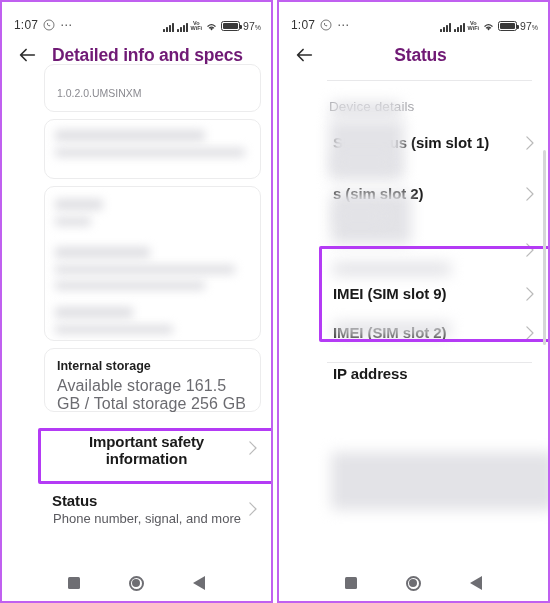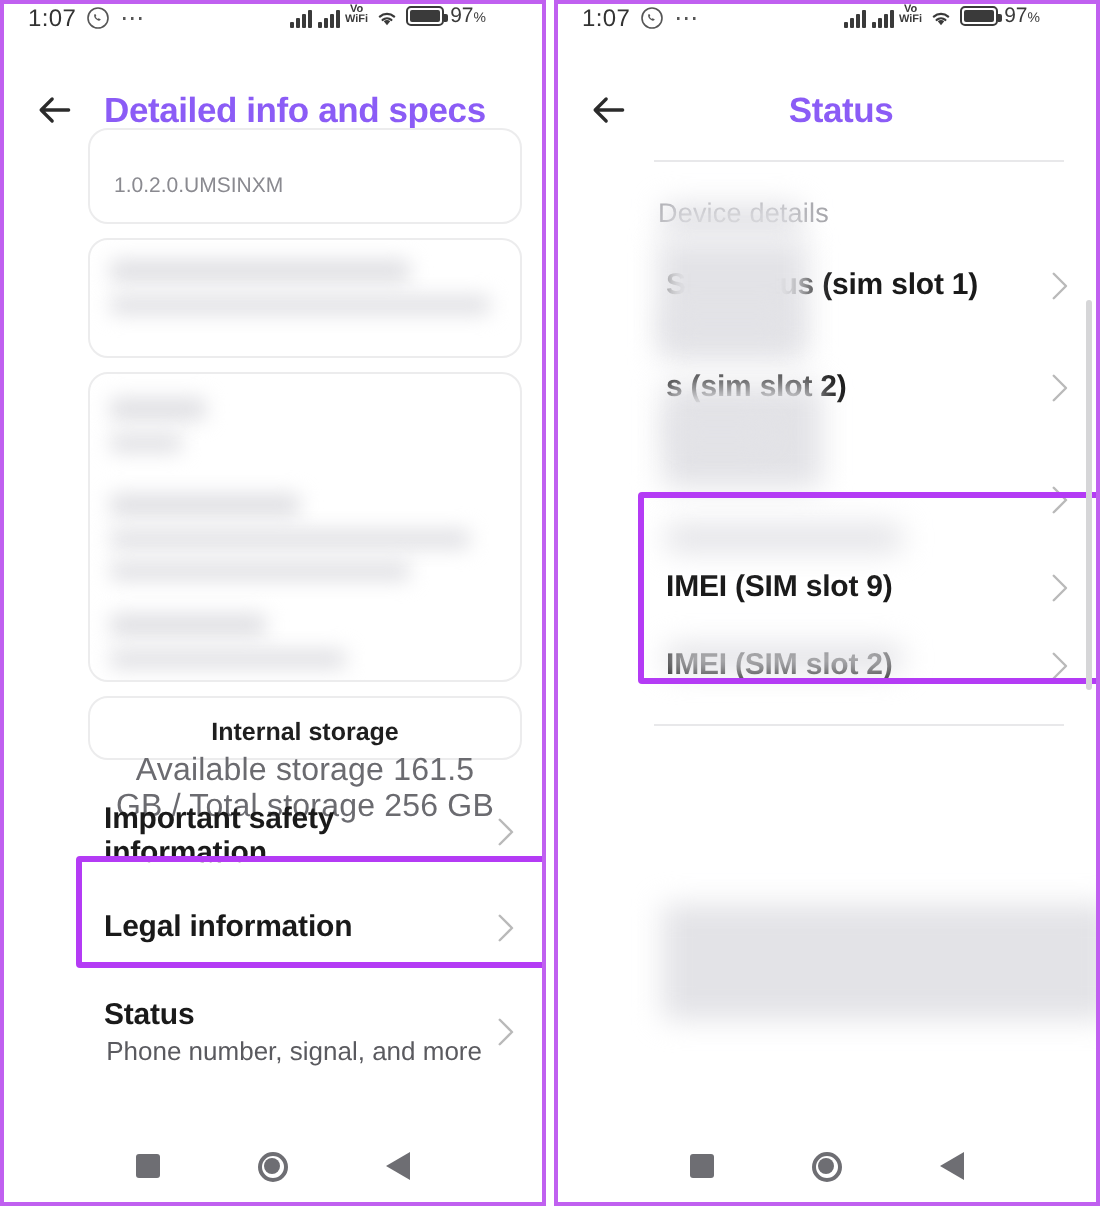--- a/index.html
+++ b/index.html
@@ -26,23 +26,23 @@
     height: 603px;
     background: #ffffff;
     border: 2px solid #c060f0;
     overflow: hidden;
   }
 
   
   .statusbar {
     height: 30px;
     display: flex;
-    align-items: flex-start;
+    align-items: flex-end;
     justify-content: space-between;
-    padding: 0 28px 0 12px;
+    padding: 0 10px 0 12px;
     font-size: 11.5px;
     color: #3a3a3a;
     gap: 20px;
   }
   .sb-left { display: flex; align-items: center; gap: 5px; }
   .sb-time { font-size: 12px; color: #333; letter-spacing: .2px; }
   .wa-icon { width: 12px; height: 12px; }
   .dots { font-size: 12px; color: #555; letter-spacing: .5px; line-height: 6px; }
   .sb-right { display: flex; align-items: center; gap: 3px; }
   .sig { display: flex; align-items: flex-end; gap: 1px; height: 11px; }
@@ -63,21 +63,21 @@
   .pct { font-size: 10.5px; color:#3a3a3a; }
   .pct sub { font-size: 7px; vertical-align: baseline; }
 
   
   .appbar {
     display: flex; align-items: center;
     height: 46px; padding: 0 14px;
   }
   .back-arrow { width: 22px; height: 22px; flex: 0 0 auto; cursor: pointer; }
   .appbar-title {
-    font-size: 17.5px; font-weight: bold; color: #8b5cf6;
+    font-size: 17.5px; font-weight: bold; color: #701a75;
     margin-left: 14px; letter-spacing: -.2px;
   }
   .appbar.centered .appbar-title { flex: 1; text-align: center; margin-left: -8px; }
 
   
   .content { position: relative; height: calc(603px - 30px - 46px); margin-left: 32px; }
 
   .hdivider { height:1px; background:#e8e8ea; margin: 2px 16px 0 16px; }
 
   .section-label {
@@ -202,38 +202,32 @@
       <div class="card" style="height:155px; position:relative; overflow:hidden;">
         <div class="blur" style="position:absolute;left:10px;top:12px;width:48px;height:11px;"></div>
         <div class="blur" style="position:absolute;left:10px;top:30px;width:36px;height:9px;"></div>
         <div class="blur" style="position:absolute;left:10px;top:60px;width:95px;height:11px;"></div>
         <div class="blur" style="position:absolute;left:10px;top:78px;width:180px;height:9px;"></div>
         <div class="blur" style="position:absolute;left:10px;top:94px;width:150px;height:9px;"></div>
         <div class="blur" style="position:absolute;left:10px;top:120px;width:78px;height:11px;"></div>
         <div class="blur" style="position:absolute;left:10px;top:138px;width:118px;height:9px;"></div>
       </div>
 
-      <div class="card" style="height:32px;text-align:center;">
+      <div class="card" style="height:64px;">
         <div class="card-title">Internal storage</div>
         <div class="card-sub">Available storage  161.5 GB / Total storage  256 GB</div>
       </div>
 
-      <div class="row" style="padding-top:14px;padding-bottom:9px;">
+      <div class="row" style="padding-top:14px;padding-bottom:9px;text-align:center;">
         <div class="row-title" style="font-size:15px;">Important safety information</div>
         <svg class="chev" viewBox="0 0 10 16">
             <path d="M2 1l7 7-7 7" fill="none" stroke="#666" stroke-width="1.4" stroke-linecap="round" stroke-linejoin="round"></path>
           </svg>
       </div>
 
-      <div class="row" style="padding-top:11px;padding-bottom:11px;">
-        <div class="row-title" style="font-size:15px;">Legal information</div>
-        <svg class="chev" viewBox="0 0 10 16">
-            <path d="M2 1l7 7-7 7" fill="none" stroke="#666" stroke-width="1.4" stroke-linecap="round" stroke-linejoin="round"></path>
-          </svg>
-      </div>
 
       <div class="row" style="padding-top:12px;padding-bottom:12px;margin-top:4px;">
         <div class="row-title" style="font-size:15px;">Status</div>
         <div class="row-sub">Phone number, signal, and more</div>
         <svg class="chev" viewBox="0 0 10 16">
             <path d="M2 1l7 7-7 7" fill="none" stroke="#666" stroke-width="1.4" stroke-linecap="round" stroke-linejoin="round"></path>
           </svg>
       </div>
 
       <div class="highlight" style="left:4px; top:364px; width:257px; height:56px;"></div>
@@ -332,20 +326,23 @@
       <div class="row" style="padding:11px 30px 11px 22px;">
         <div class="row-title" style="font-size:15px;">IMEI (SIM slot 2)</div>
         <svg class="chev" viewBox="0 0 10 16">
             <path d="M2 1l7 7-7 7" fill="none" stroke="#666" stroke-width="1.4" stroke-linecap="round" stroke-linejoin="round"></path>
           </svg>
       </div>
 
       <div class="hdivider" style="margin-top:10px;"></div>
 
 
+      <div class="row" style="padding:2px 30px 11px 22px;">
+        <div class="row-title" style="font-size:15px;">IP address</div>
+      </div>
 
       <div class="blur-soft" style="position:absolute;left:20px;top:22px;width:70px;height:16px;"></div>
       <div class="blur-soft" style="position:absolute;left:18px;top:40px;width:75px;height:60px;"></div>
       <div class="blur-soft" style="position:absolute;left:22px;top:76px;width:62px;height:12px;"></div>
       <div class="blur-soft" style="position:absolute;left:20px;top:112px;width:80px;height:52px;"></div>
       <div class="blur-soft" style="position:absolute;left:24px;top:130px;width:50px;height:12px;"></div>
       <div class="blur-soft" style="position:absolute;left:22px;top:182px;width:118px;height:14px;"></div>
       <div class="blur-soft" style="position:absolute;left:22px;top:242px;width:118px;height:14px;"></div>
       <div class="blur-soft" style="position:absolute;left:20px;top:372px;width:225px;height:58px;"></div>
 

